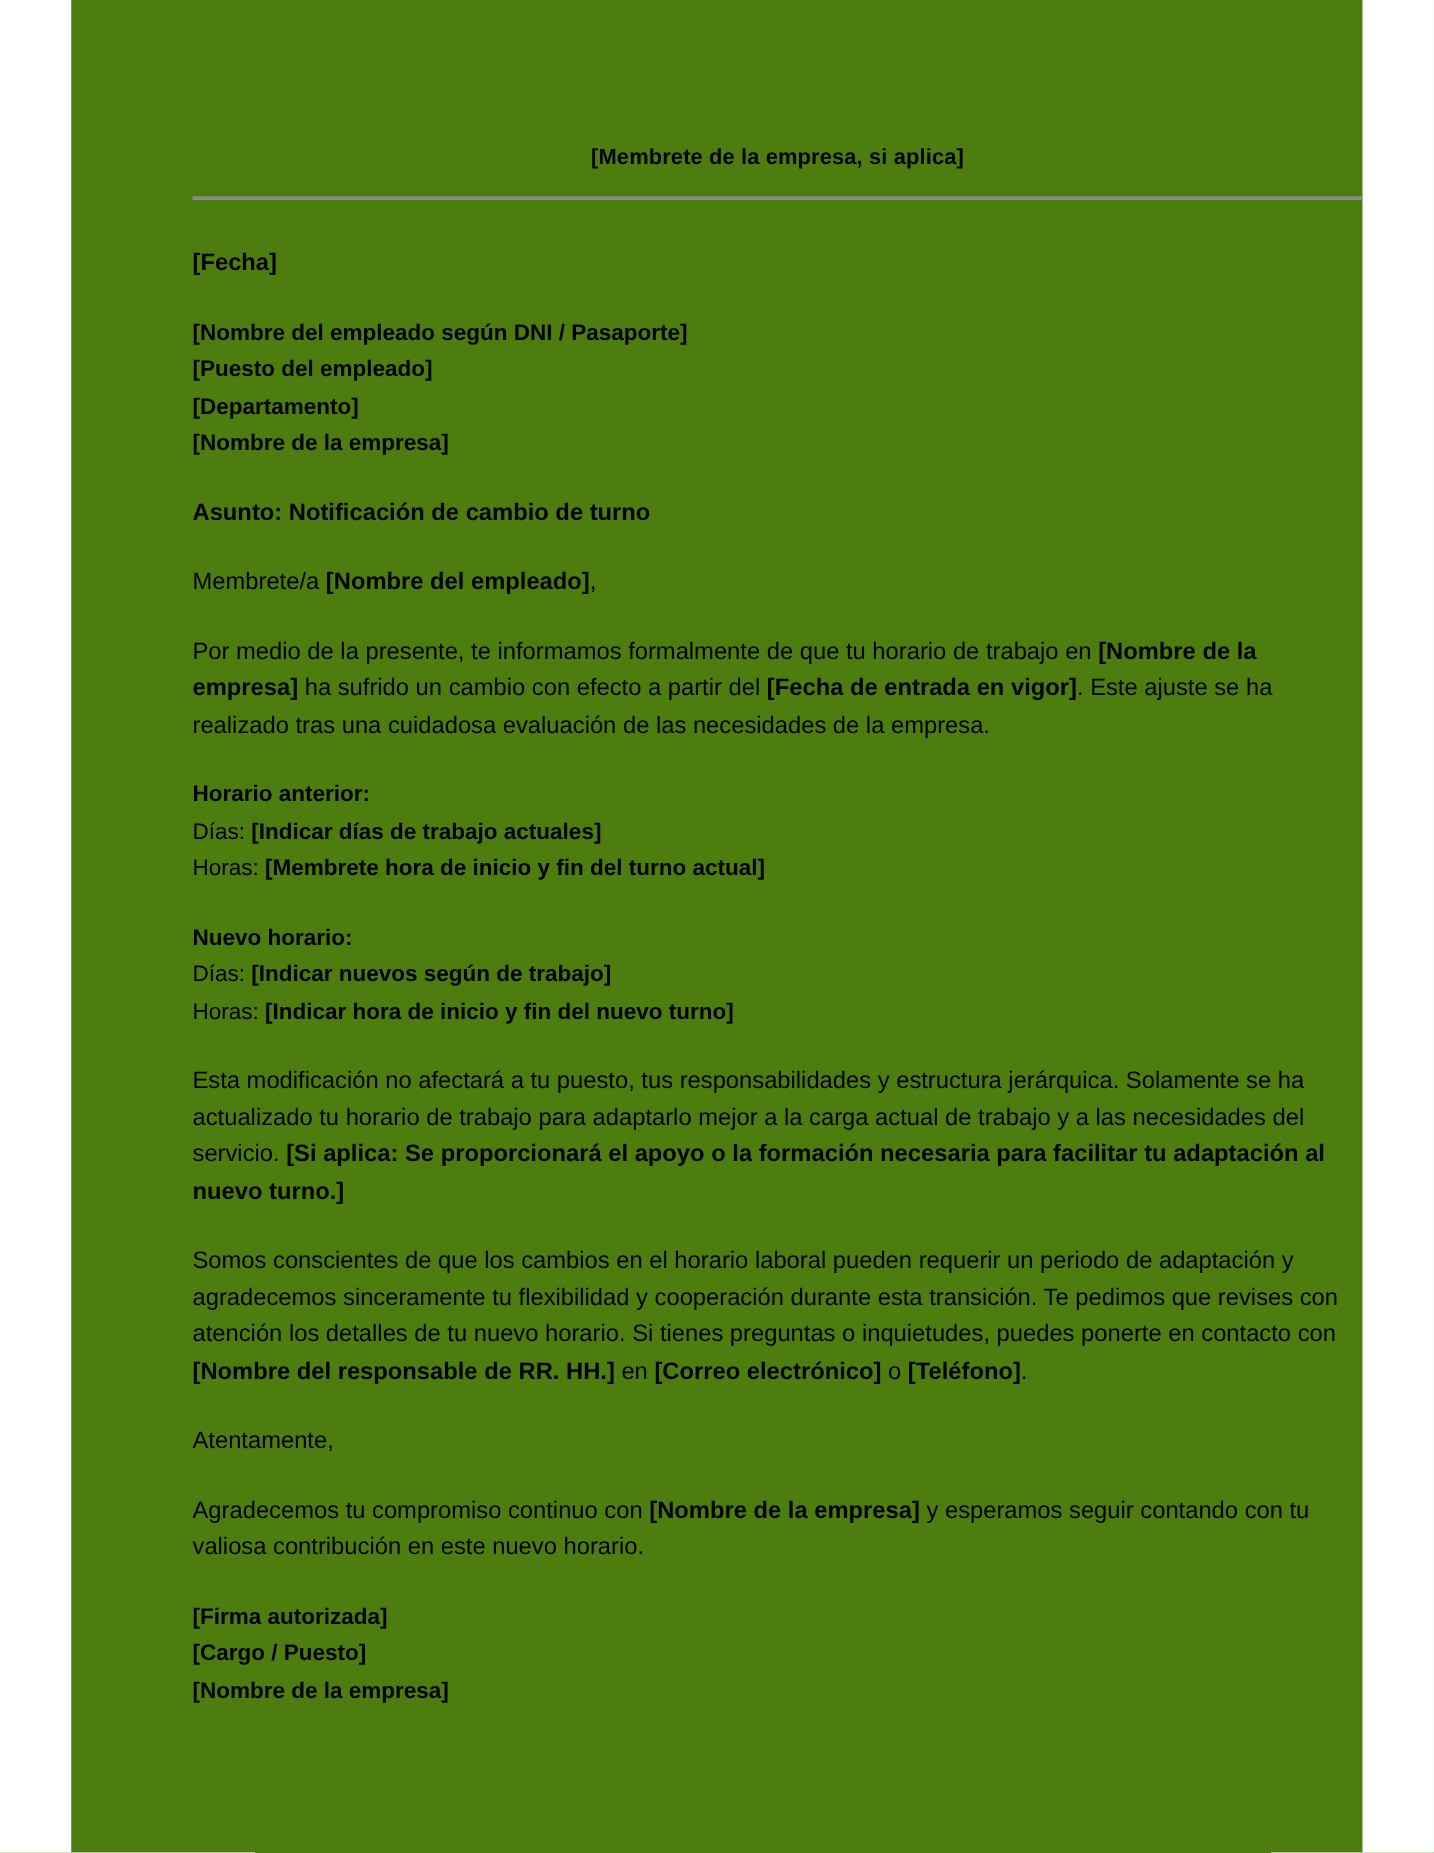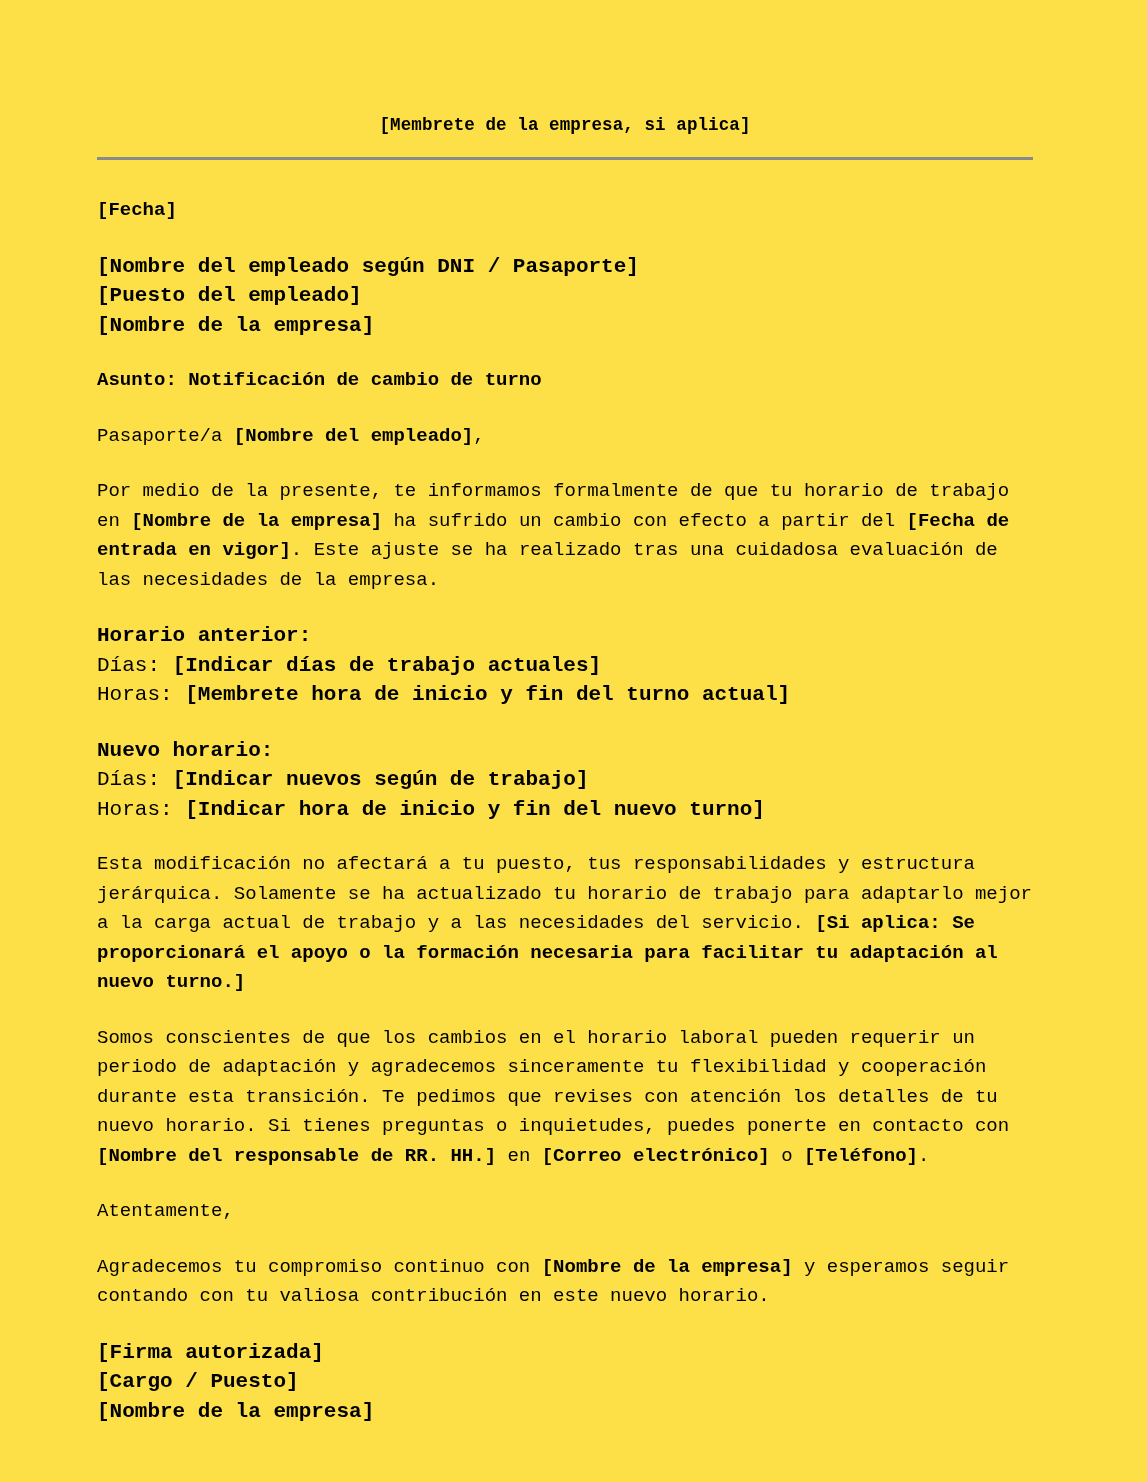--- a/index.html
+++ b/index.html
@@ -8,27 +8,26 @@
     padding: 0;
     background: #ffffff;
   }
   body {
     font-family: "Liberation Sans", sans-serif;
     color: #000000;
     -webkit-font-smoothing: antialiased;
   }
   .page {
     position: relative;
-    width: 1147px;
+    width: 1033px;
     height: 1482px;
     margin: 0 auto;
-    background: #fde047;
+    background: #4d7c0f;
     box-sizing: border-box;
     overflow: hidden;
-    font-family: Liberation Mono, monospace;
   }
   .doc {
     position: absolute;
     left: 97px;
     top: 113px;
     width: 936px;
   }
   .letterhead {
     text-align: center;
     font-weight: bold;
@@ -53,21 +52,21 @@
     font-size: 19px;
     line-height: 29.5px;
     text-align: left;
     color: #000;
   }
   p.para:last-child {
     margin-bottom: 0;
   }
   .tight {
     margin: 0;
-    font-size: 21px;
+    font-size: 18px;
     line-height: 29.5px;
   }
   .block {
     margin: 0 0 26px 0;
   }
   .block:last-child { margin-bottom: 4px; }
   b, strong, .b {
     font-weight: bold;
   }
   .heading-line {
@@ -89,27 +88,28 @@
 
     <div class="body-block">
 
       <p class="para">
         <span class="b">[Fecha]</span>
       </p>
 
       <div class="block">
         <div class="tight b">[Nombre del empleado según DNI / Pasaporte]</div>
         <div class="tight b">[Puesto del empleado]</div>
+        <div class="tight b">[Departamento]</div>
         <div class="tight b">[Nombre de la empresa]</div>
       </div>
 
       <p class="para heading-line">Asunto: Notificación de cambio de turno</p>
 
       <p class="para">
-        <span>Pasaporte/a </span><span class="b">[Nombre del empleado]</span><span>,</span>
+        <span>Membrete/a </span><span class="b">[Nombre del empleado]</span><span>,</span>
       </p>
 
       <p class="para">
         <span>Por medio de la presente, te informamos formalmente de que tu horario de trabajo en </span><span class="b">[Nombre de la empresa]</span><span> ha sufrido un cambio con efecto a partir del </span><span class="b">[Fecha de entrada en vigor]</span><span>. Este ajuste se ha realizado tras una cuidadosa evaluación de las necesidades de la empresa.</span>
       </p>
 
       <div class="block">
         <div class="tight b">Horario anterior:</div>
         <div class="tight">
           <span>Días: </span><span class="b">[Indicar días de trabajo actuales]</span>

